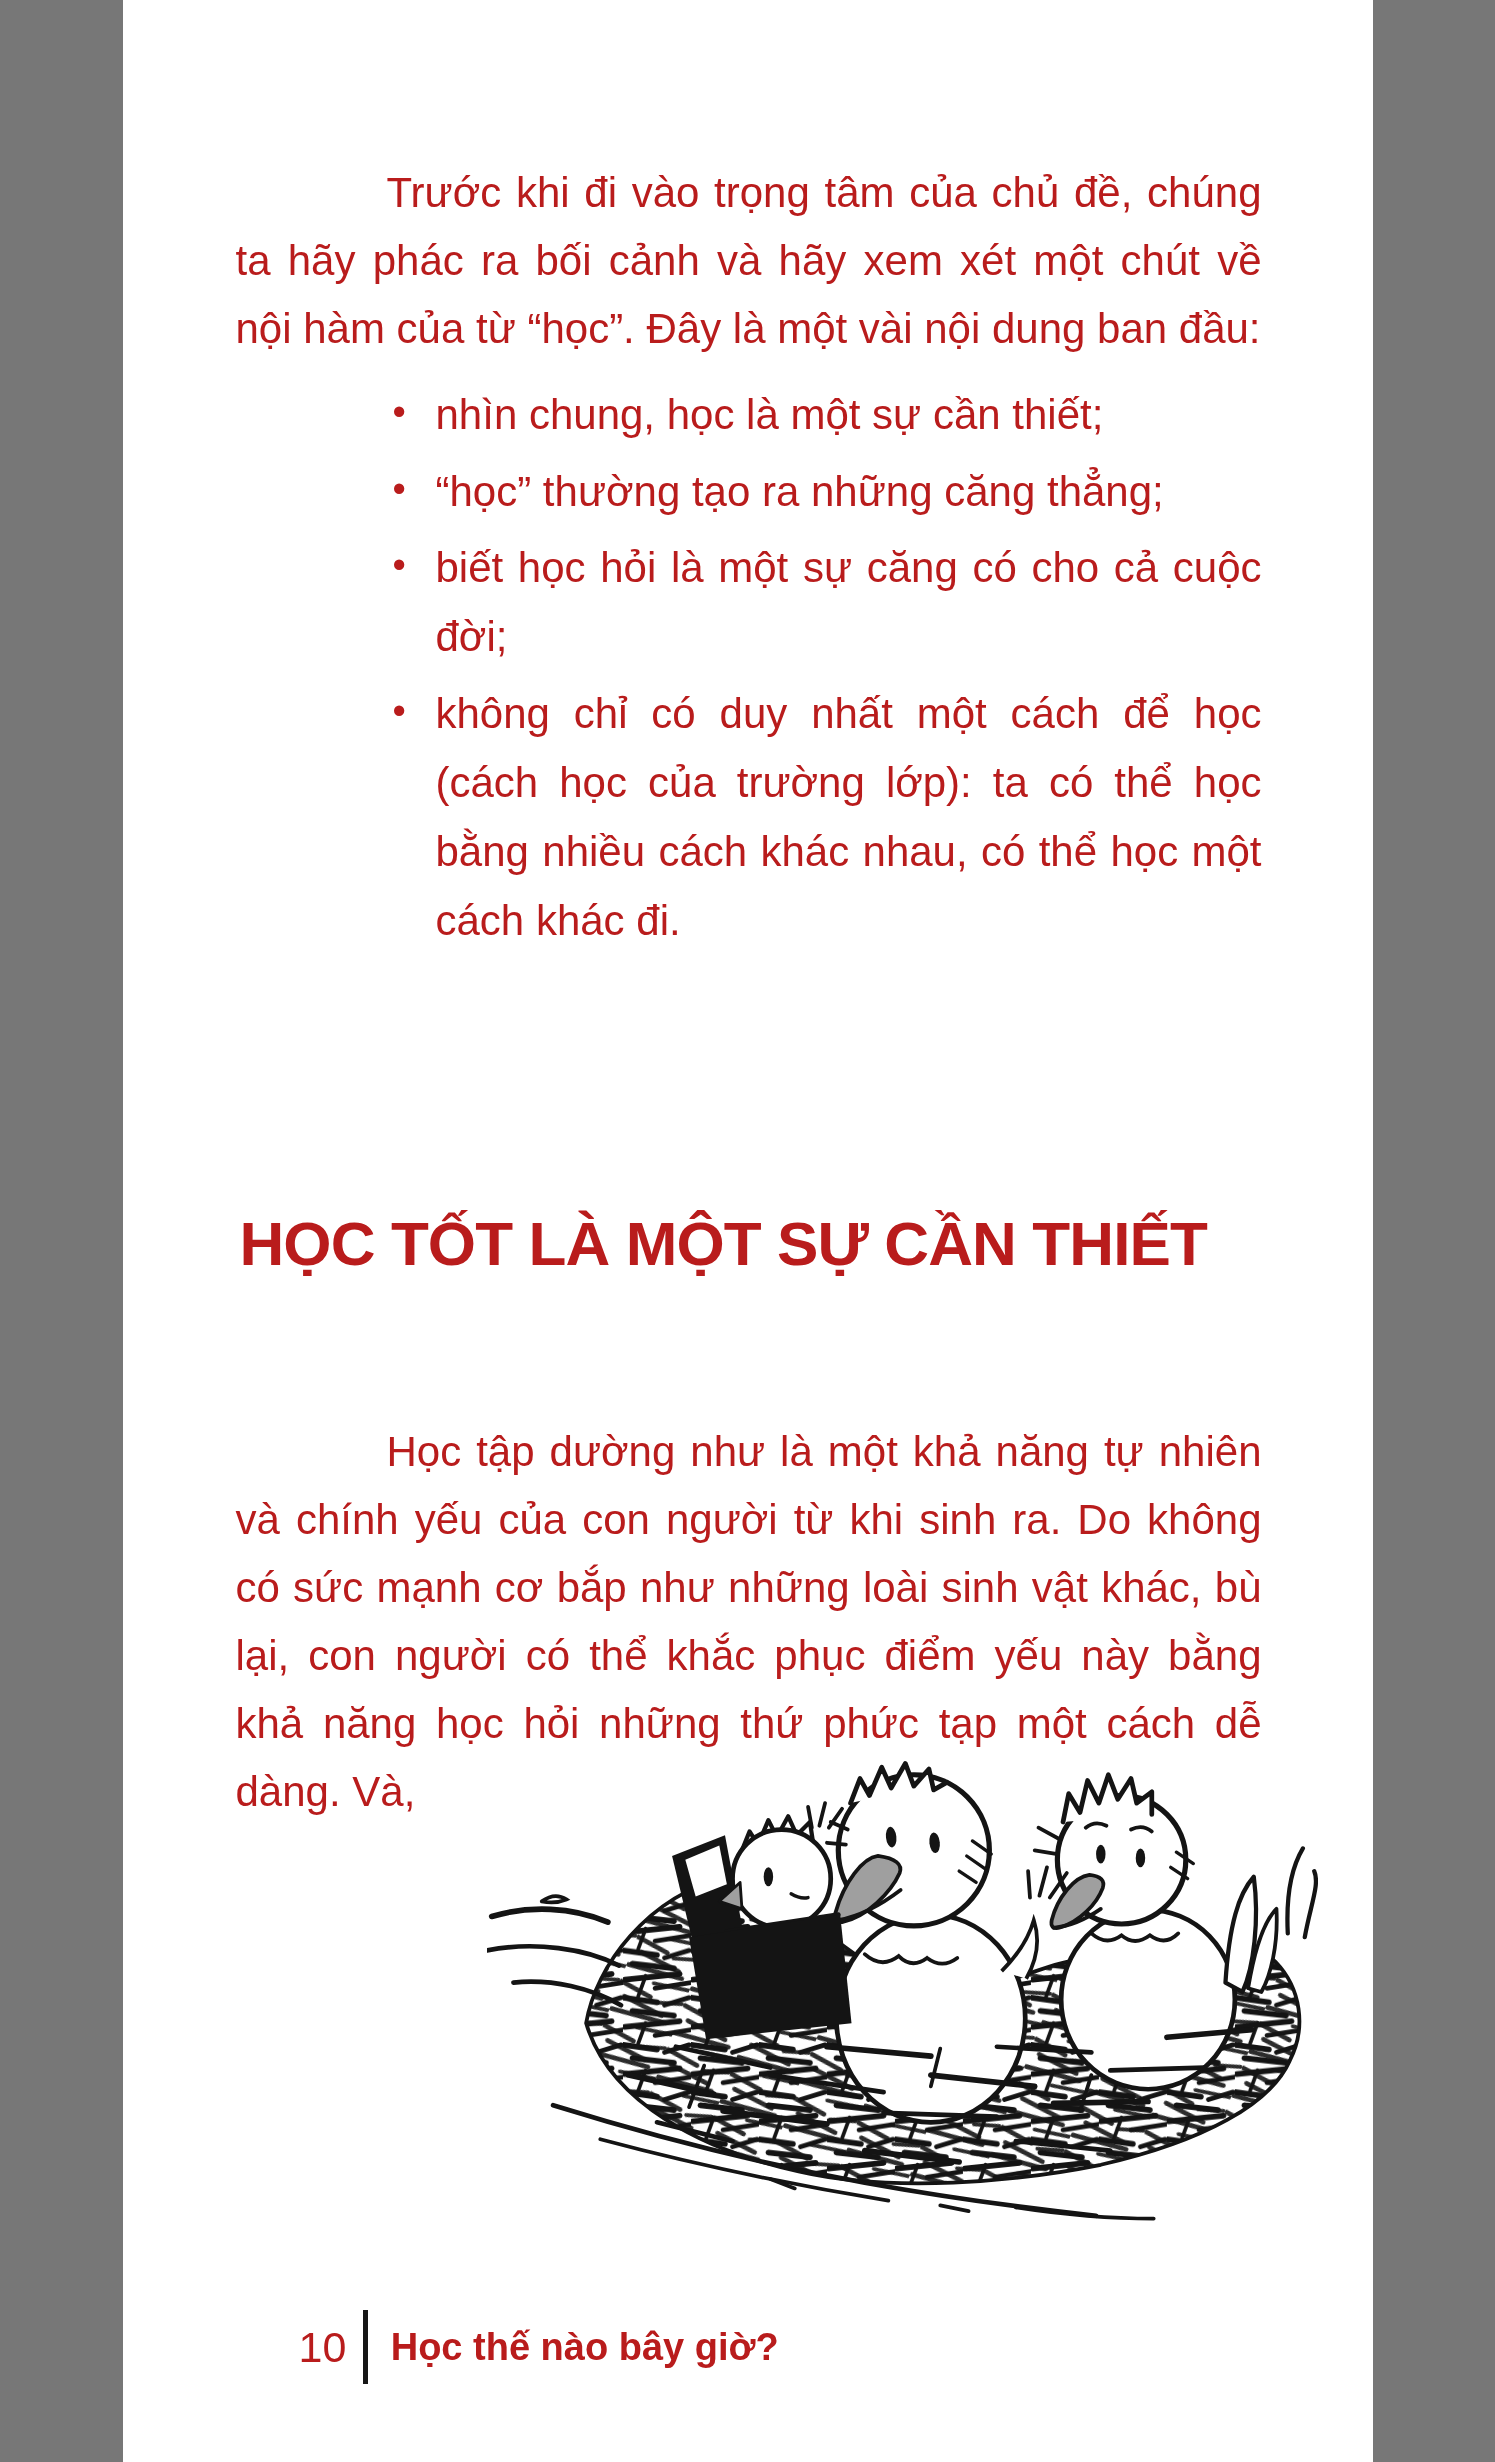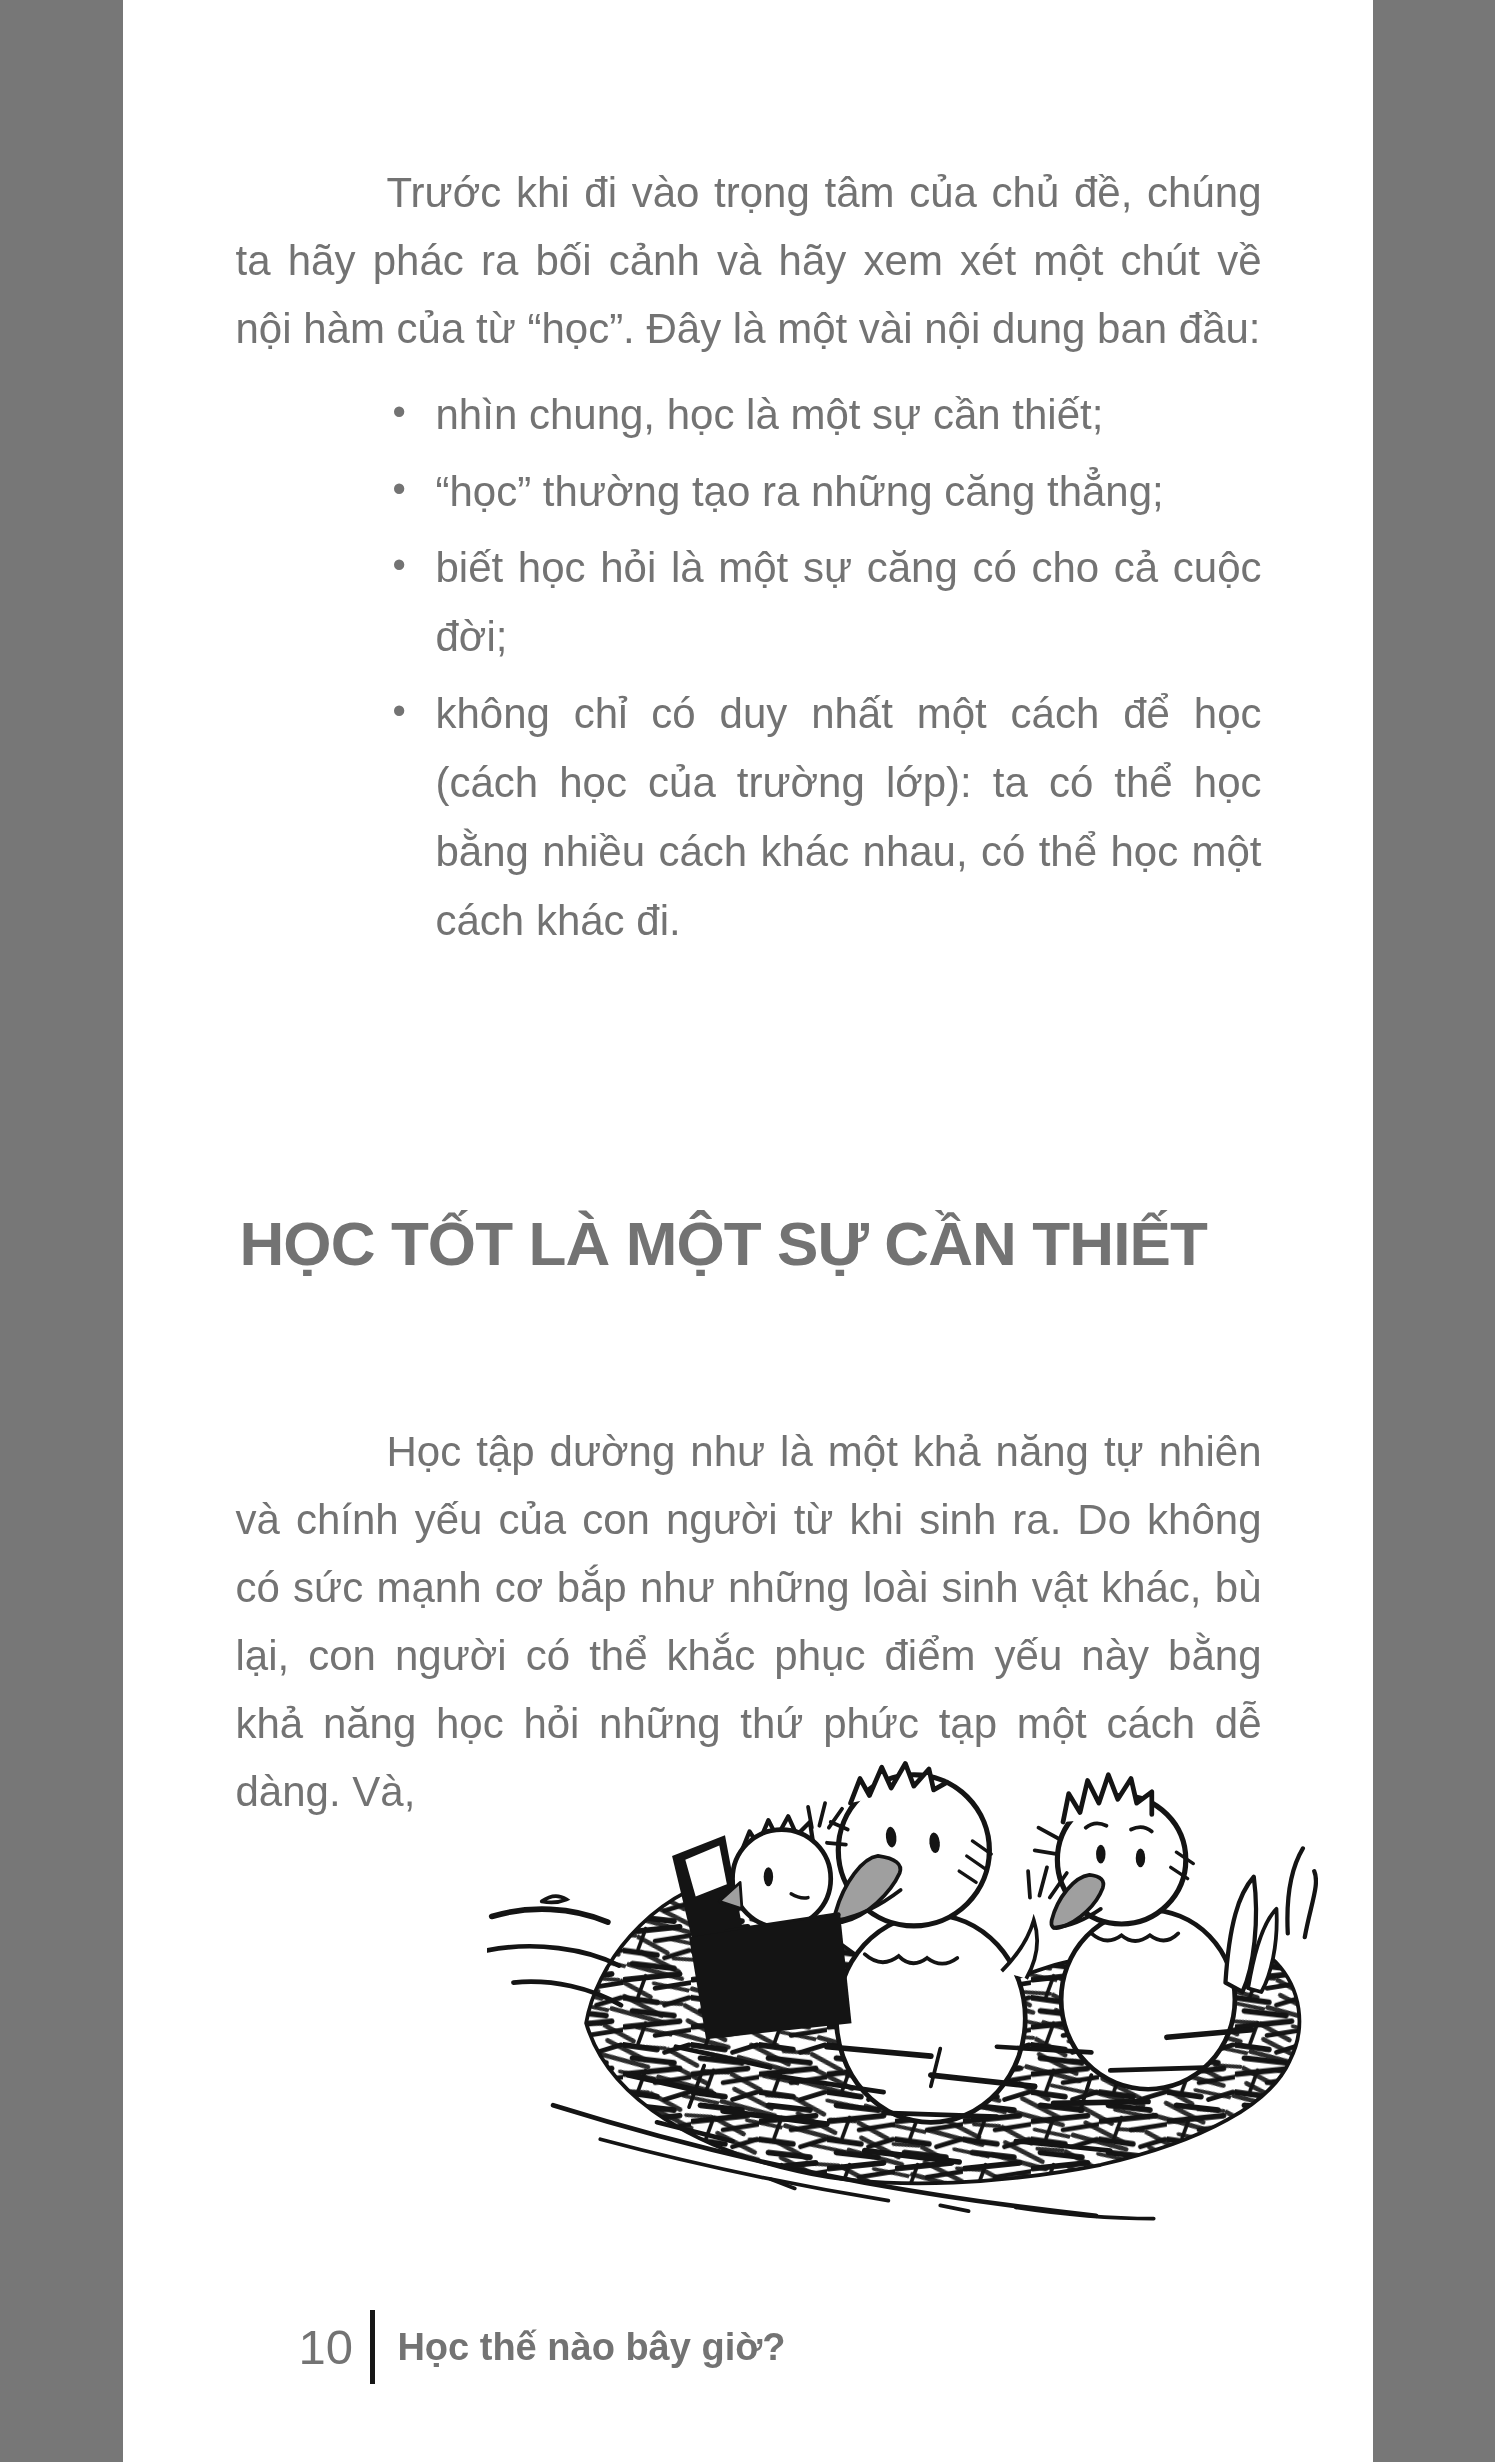--- a/index.html
+++ b/index.html
@@ -2,21 +2,21 @@
 <html style="font-size:15px"><head>
 <meta charset="utf-8">
 <style>
   html,body{margin:0;padding:0;background:#777;}
   .page{
     position:relative;
     width:1250px;height:2462px;
     background:#ffffff;
     margin:0 auto;
     font-family:"Liberation Sans", sans-serif;
-    color:#737373;
+    color:#b91c1c;
     overflow:hidden;
   }
   .para{
     position:absolute;
     left:113px;right:111px;
     font-size:42px;
     line-height:68px;
     text-align:justify;
     text-justify:inter-word;
     margin:0;
@@ -65,21 +65,21 @@
     left:364px;top:1735px;
     width:831px;height:496px;
   }
   .footer{
     position:absolute;
     left:176px;top:2309px;
     display:flex;
     align-items:center;
   }
   .footer .pagenum{
-    font-size:49px;
+    font-size:43px;
     line-height:76px;
     text-align:center;
   }
   .footer .vbar{
     width:4.7px;height:74px;
     background:#161616;
     margin:0 22.7px 0 17px;
   }
   .footer .booktitle{
     font-size:38px;

